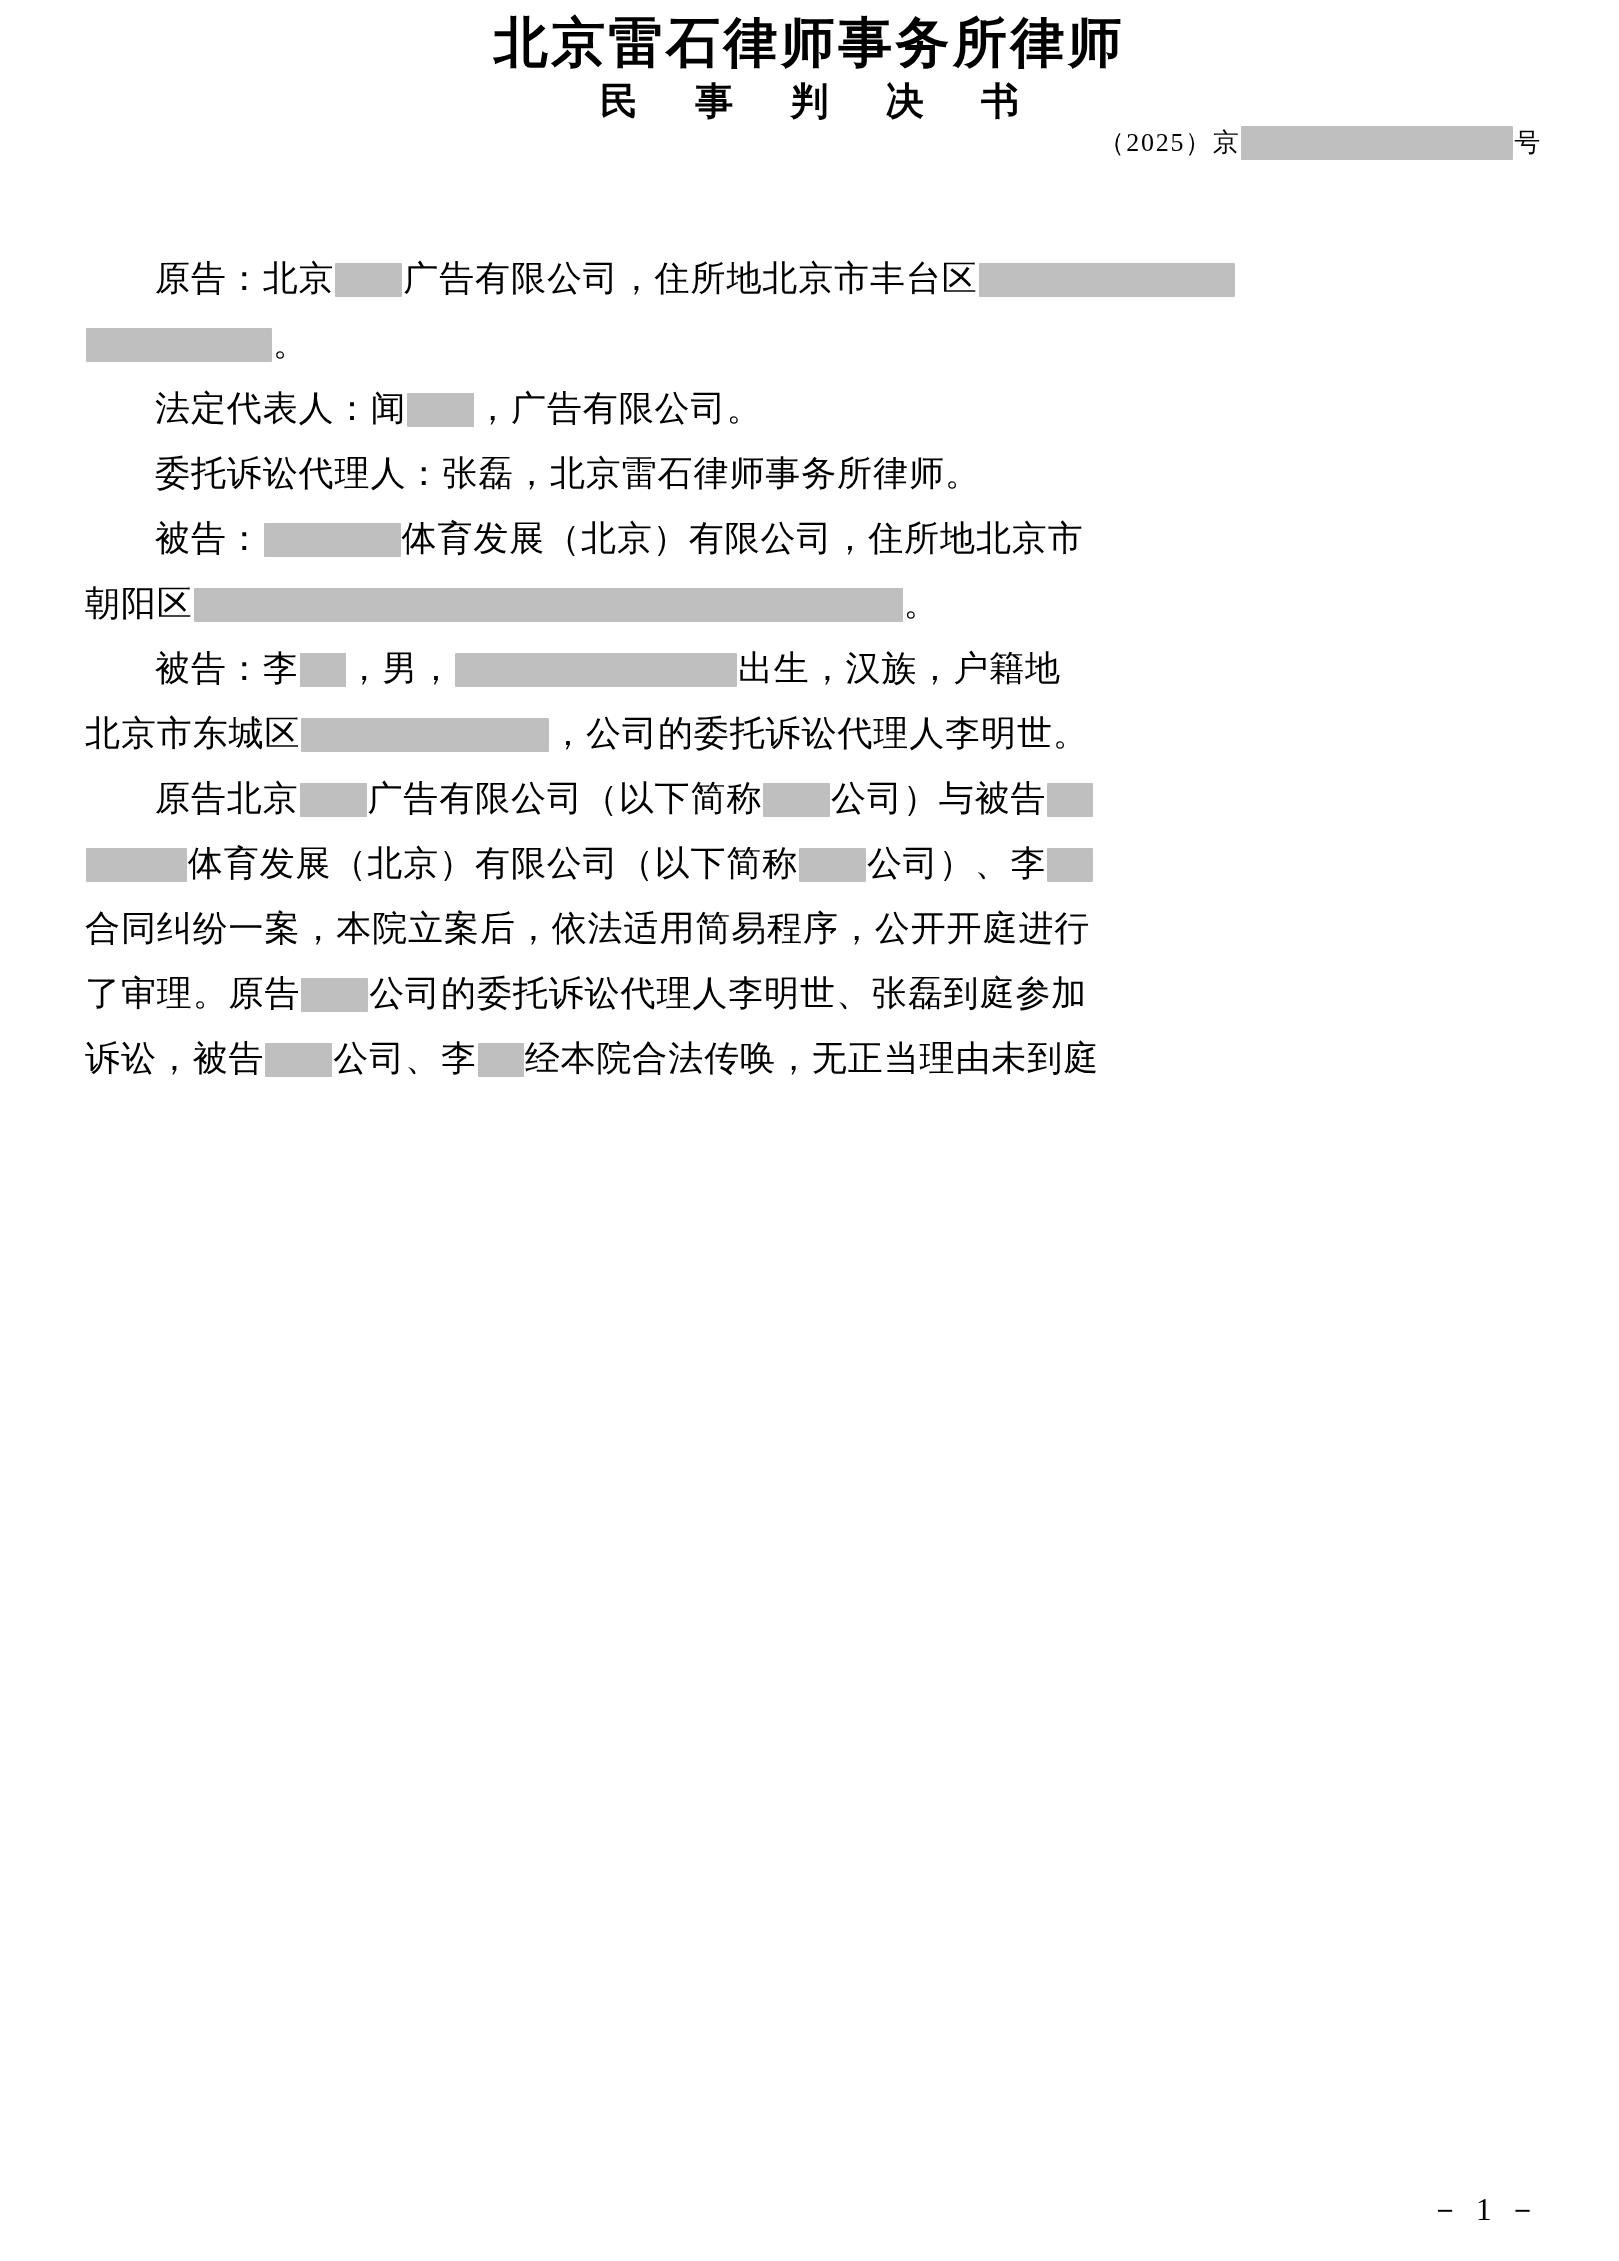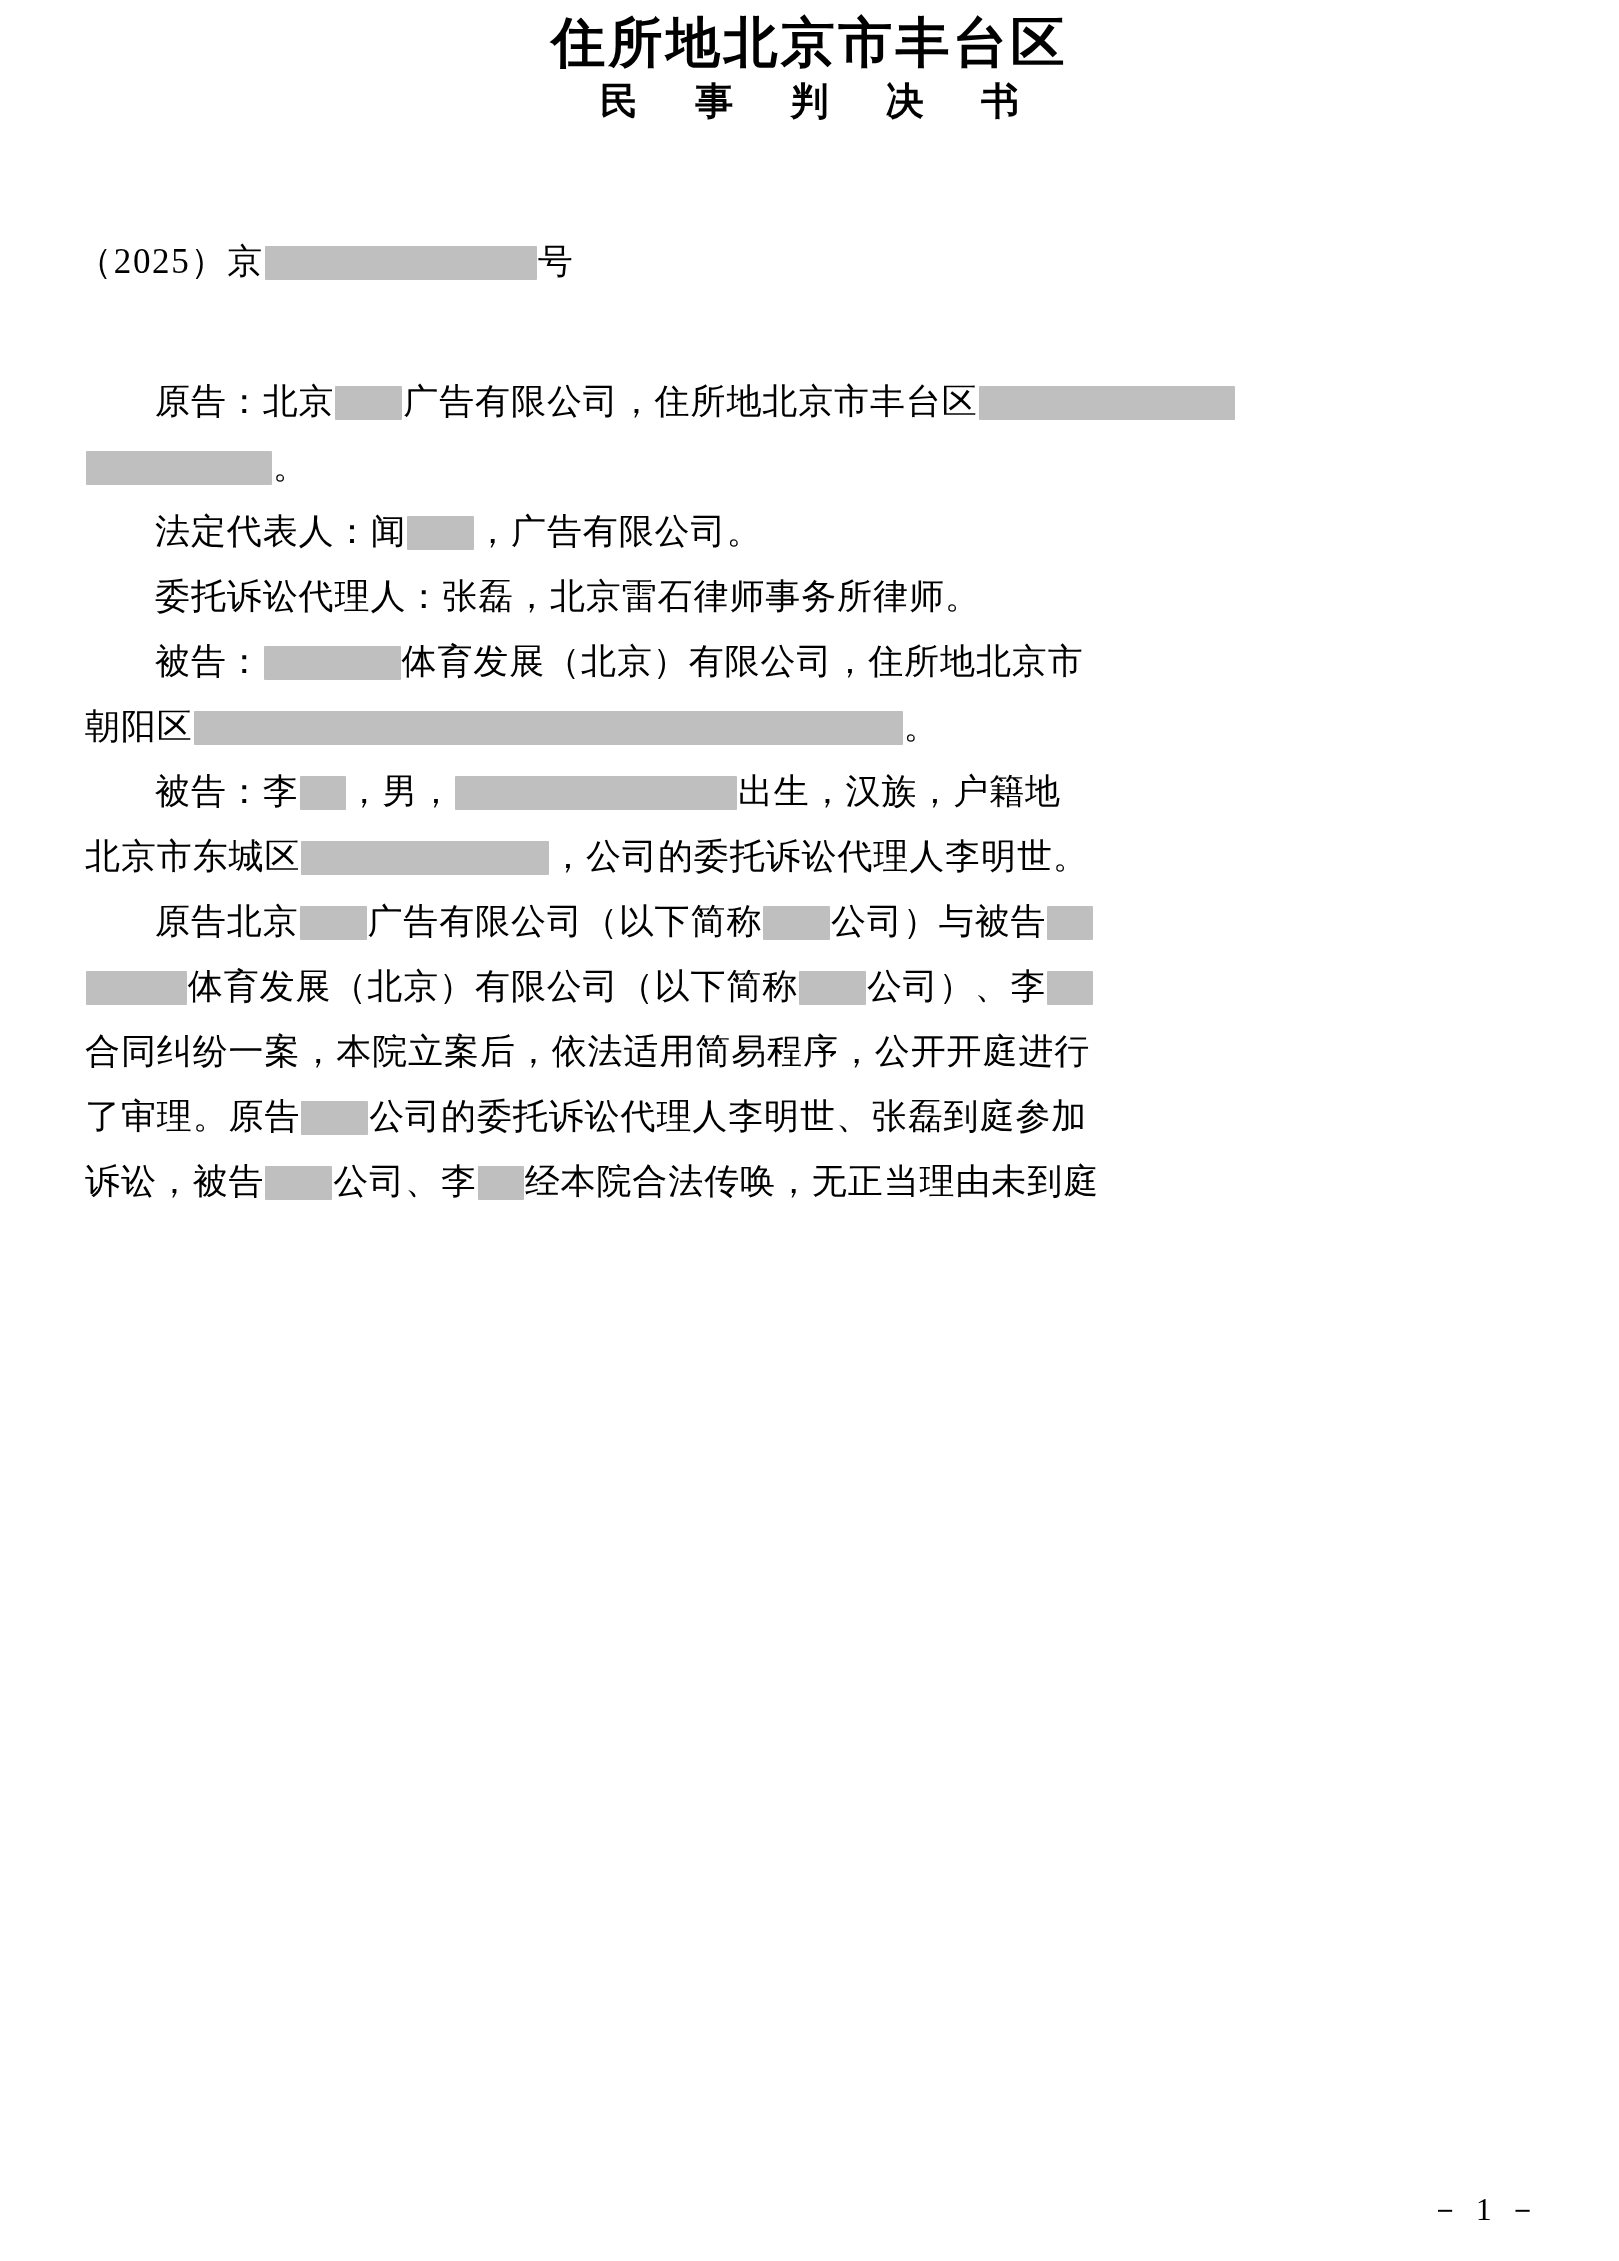--- a/index.html
+++ b/index.html
@@ -35,23 +35,22 @@
   }
   .title-line-2 {
     font-family: "DejaVu Serif", "Liberation Serif", serif;
     font-weight: bold;
     font-size: 38px;
     letter-spacing: 22px;
     line-height: 1.3;
     padding-left: 22px;
   }
   .case-number {
-    text-align: left;
-    font-size: 35px;
-    margin-top: 113px;
+    text-align: right;
+    font-size: 26px;
     letter-spacing: 1.7px;
     white-space: nowrap;
   }
   .body-block {
     margin-top: 84px;
     font-size: 35px;
     line-height: 65px;
   }
   .para {
     text-indent: 0;
@@ -92,21 +91,21 @@
     font-size: 32px;
     letter-spacing: 3.4px;
   }
 </style>
 </head>
 <body>
 
 <div class="page">
 
   <div class="title-block">
-    <div class="title-line-1">住所地北京市丰台区</div>
+    <div class="title-line-1">北京雷石律师事务所律师</div>
     <div class="title-line-2">民 事 判 决 书</div>
   </div>
 
   <div class="case-number">
     <span>（2025）京</span><span class="redact r-case"></span><span>号</span>
   </div>
 
   <div class="body-block" id="body-block">
       <div class="para indent"><span>原告：北京</span><span class="redact r-sm"></span><span>广告有限公司，住所地北京市丰台区</span><span class="redact r-addr2"></span><br><span class="redact r-addr1"></span><span>。</span></div>
       <div class="para indent"><span>法定代表人：闻</span><span class="redact r-sm"></span><span>，广告有限公司。</span></div>

